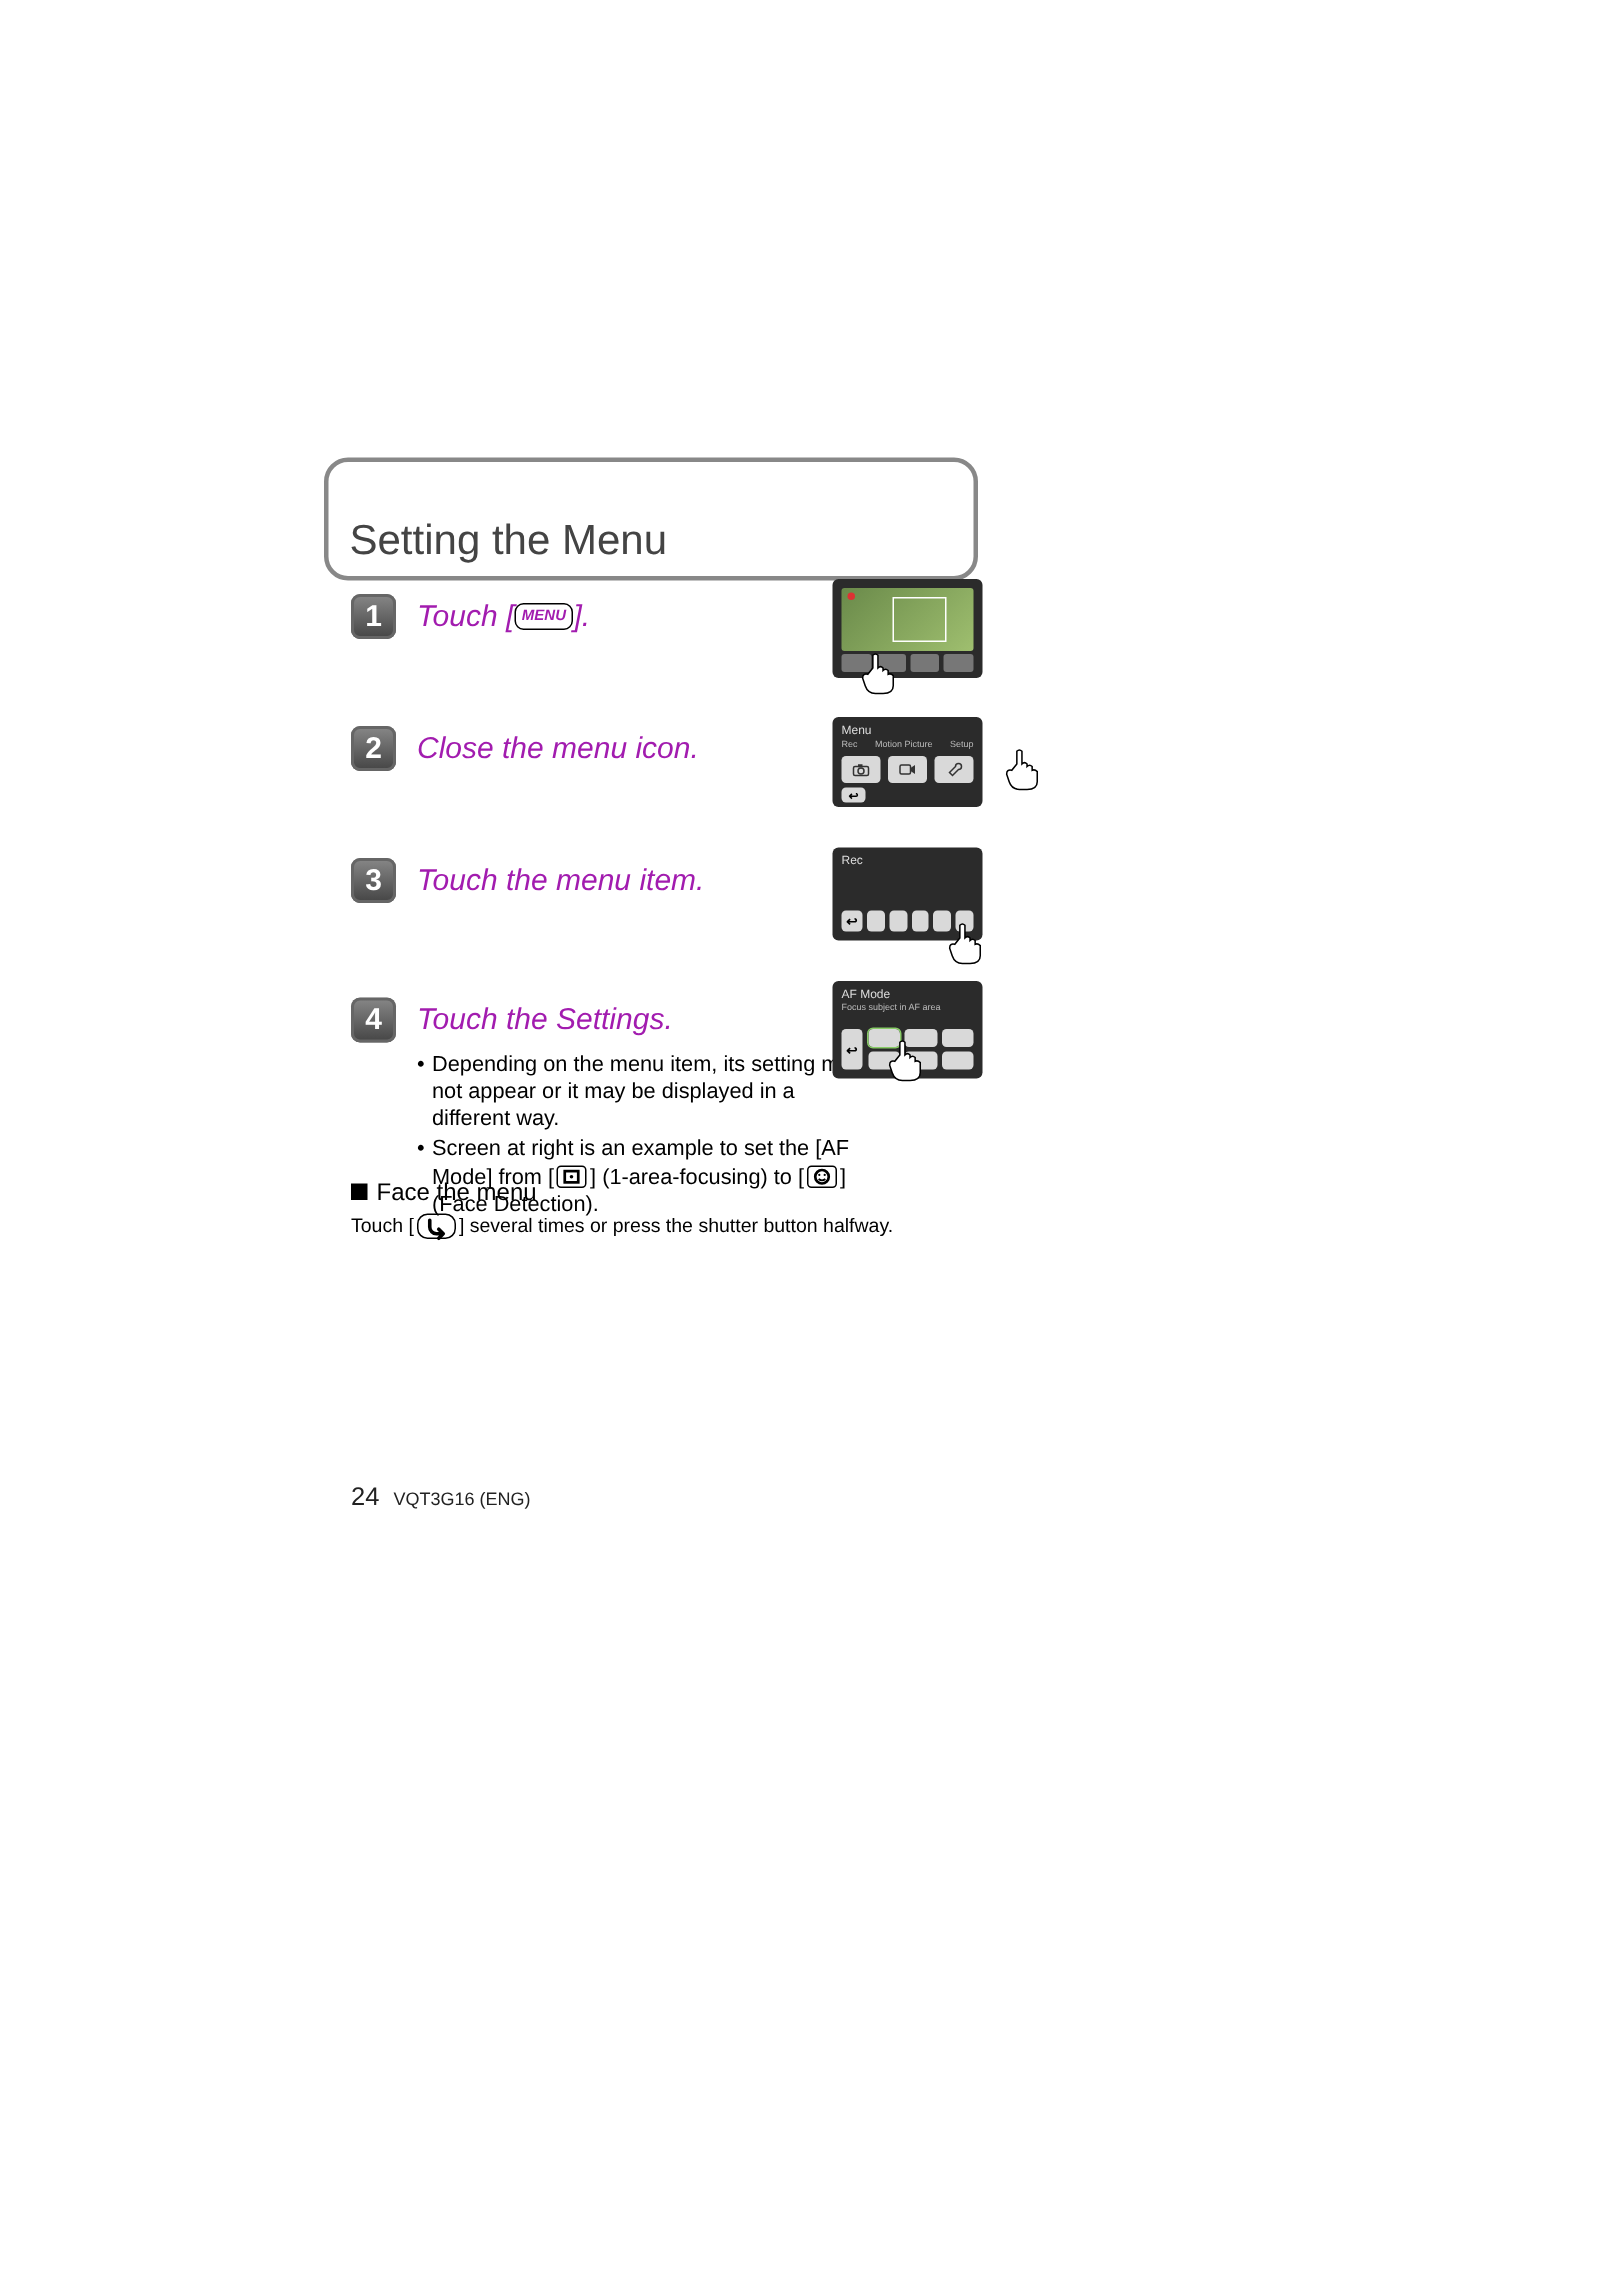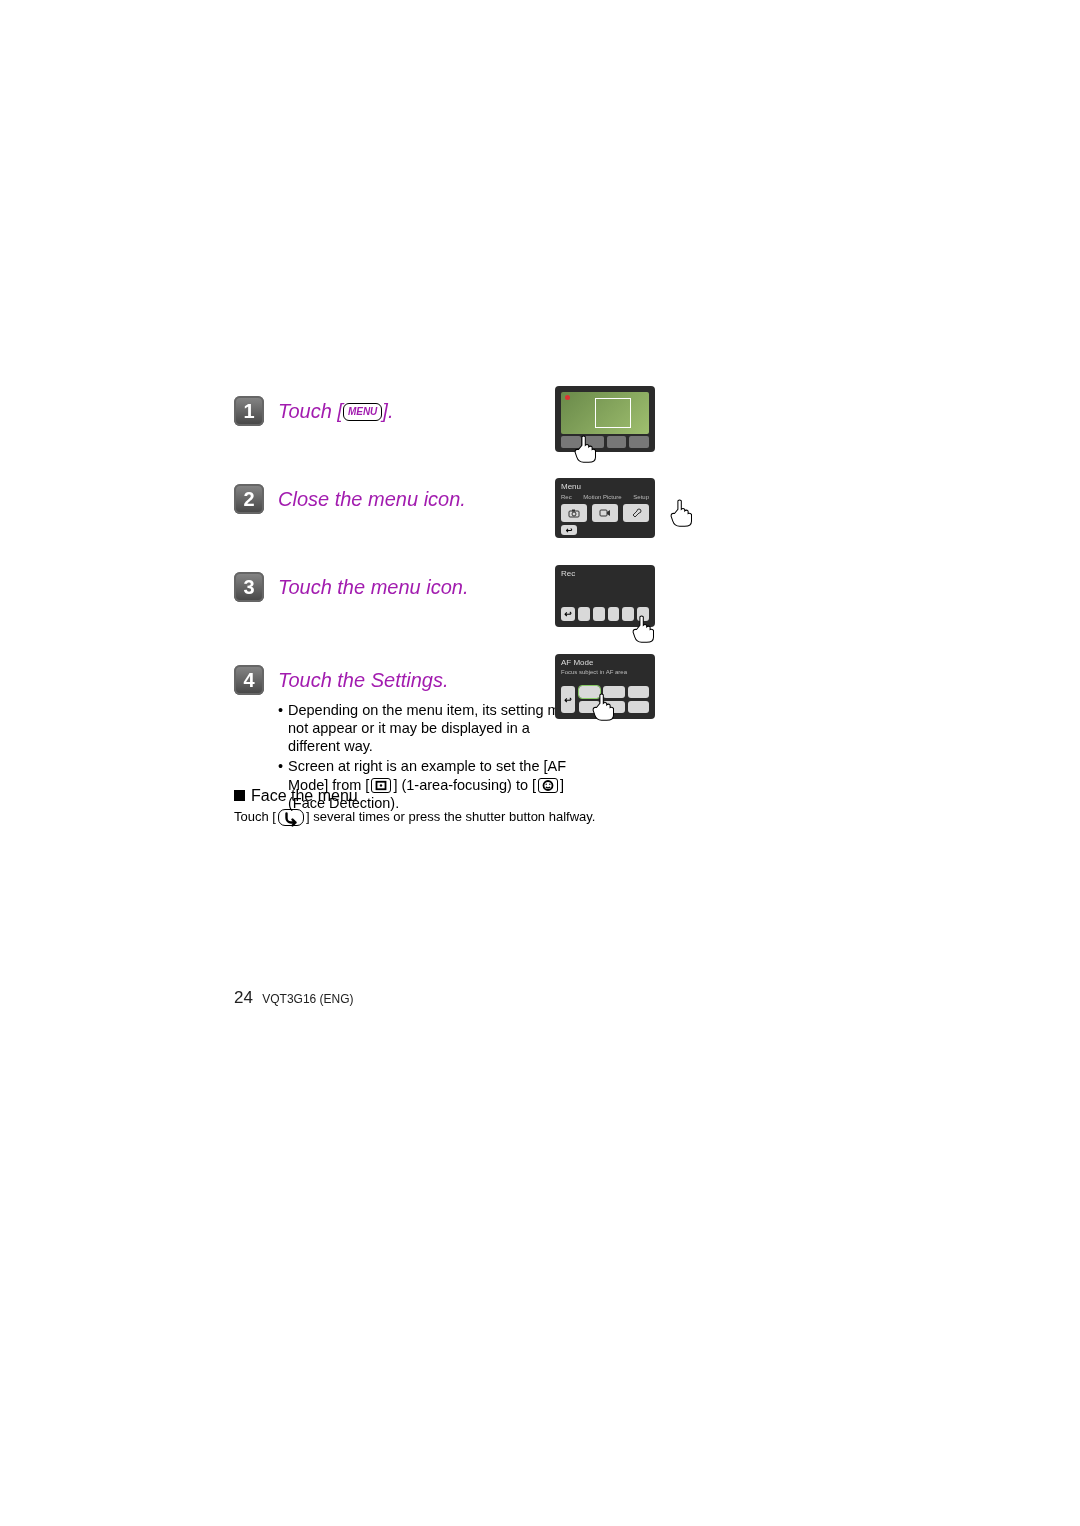--- a/index.html
+++ b/index.html
@@ -256,41 +256,44 @@
   .footer-real .pageno {
     font-size: 17px;
     margin-right: 6px;
   }
 </style>
 </head>
 <body>
 
 <div class="page">
 
+  <div class="title-frame">
+    <span class="title-text">Setting the Menu</span>
+  </div>
 
   <div class="step" style="top:396px">
     <div class="step-row">
       <div class="step-badge">1</div>
       <div class="step-title">
         <span>Touch [</span><span class="menu-icon">MENU</span><span>].</span>
       </div>
     </div>
   </div>
 
   <div class="step" style="top:484px">
     <div class="step-row">
       <div class="step-badge">2</div>
       <div class="step-title">Close the menu icon.</div>
     </div>
   </div>
 
   <div class="step" style="top:572px">
     <div class="step-row">
       <div class="step-badge">3</div>
-      <div class="step-title">Touch the menu icon.</div>
+      <div class="step-title">Touch the menu item.</div>
     </div>
   </div>
 
   <div class="step" style="top:665px">
     <div class="step-row">
       <div class="step-badge">4</div>
       <div class="step-title">Touch the Settings.</div>
     </div>
     <ul class="bullets">
       <li>Depending on the menu item, its setting may not appear or it may be displayed in a different way.</li>

